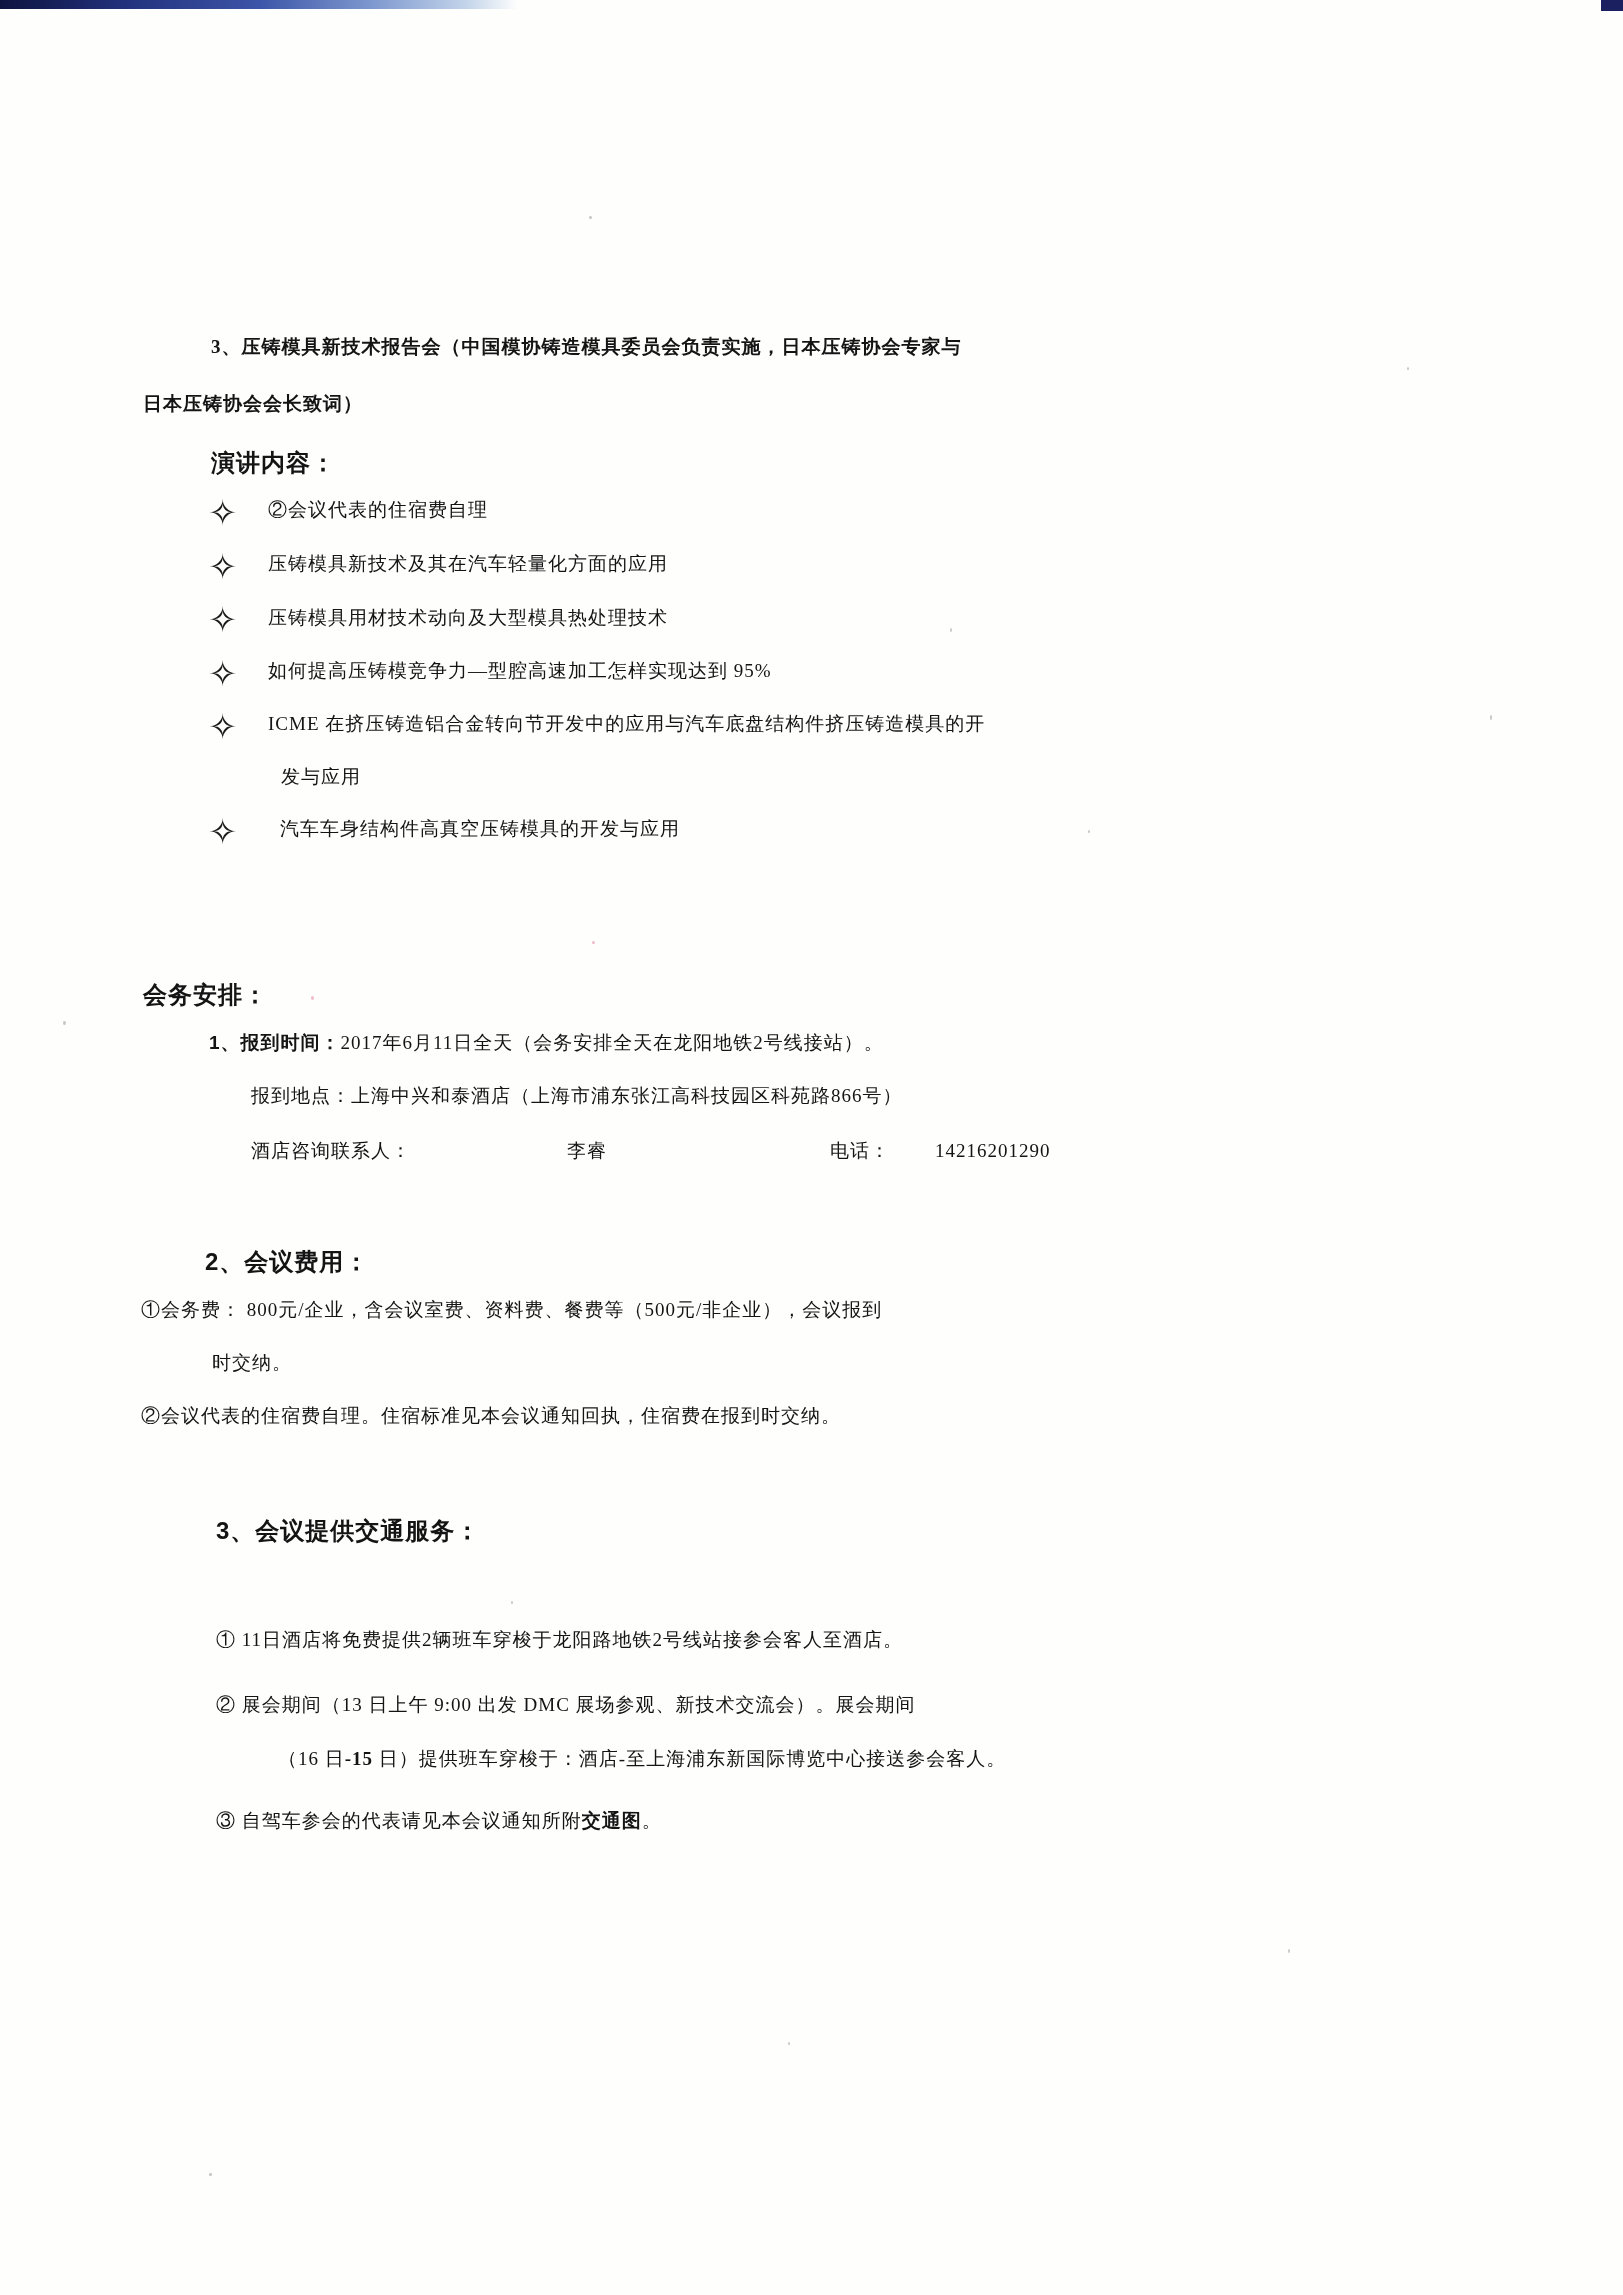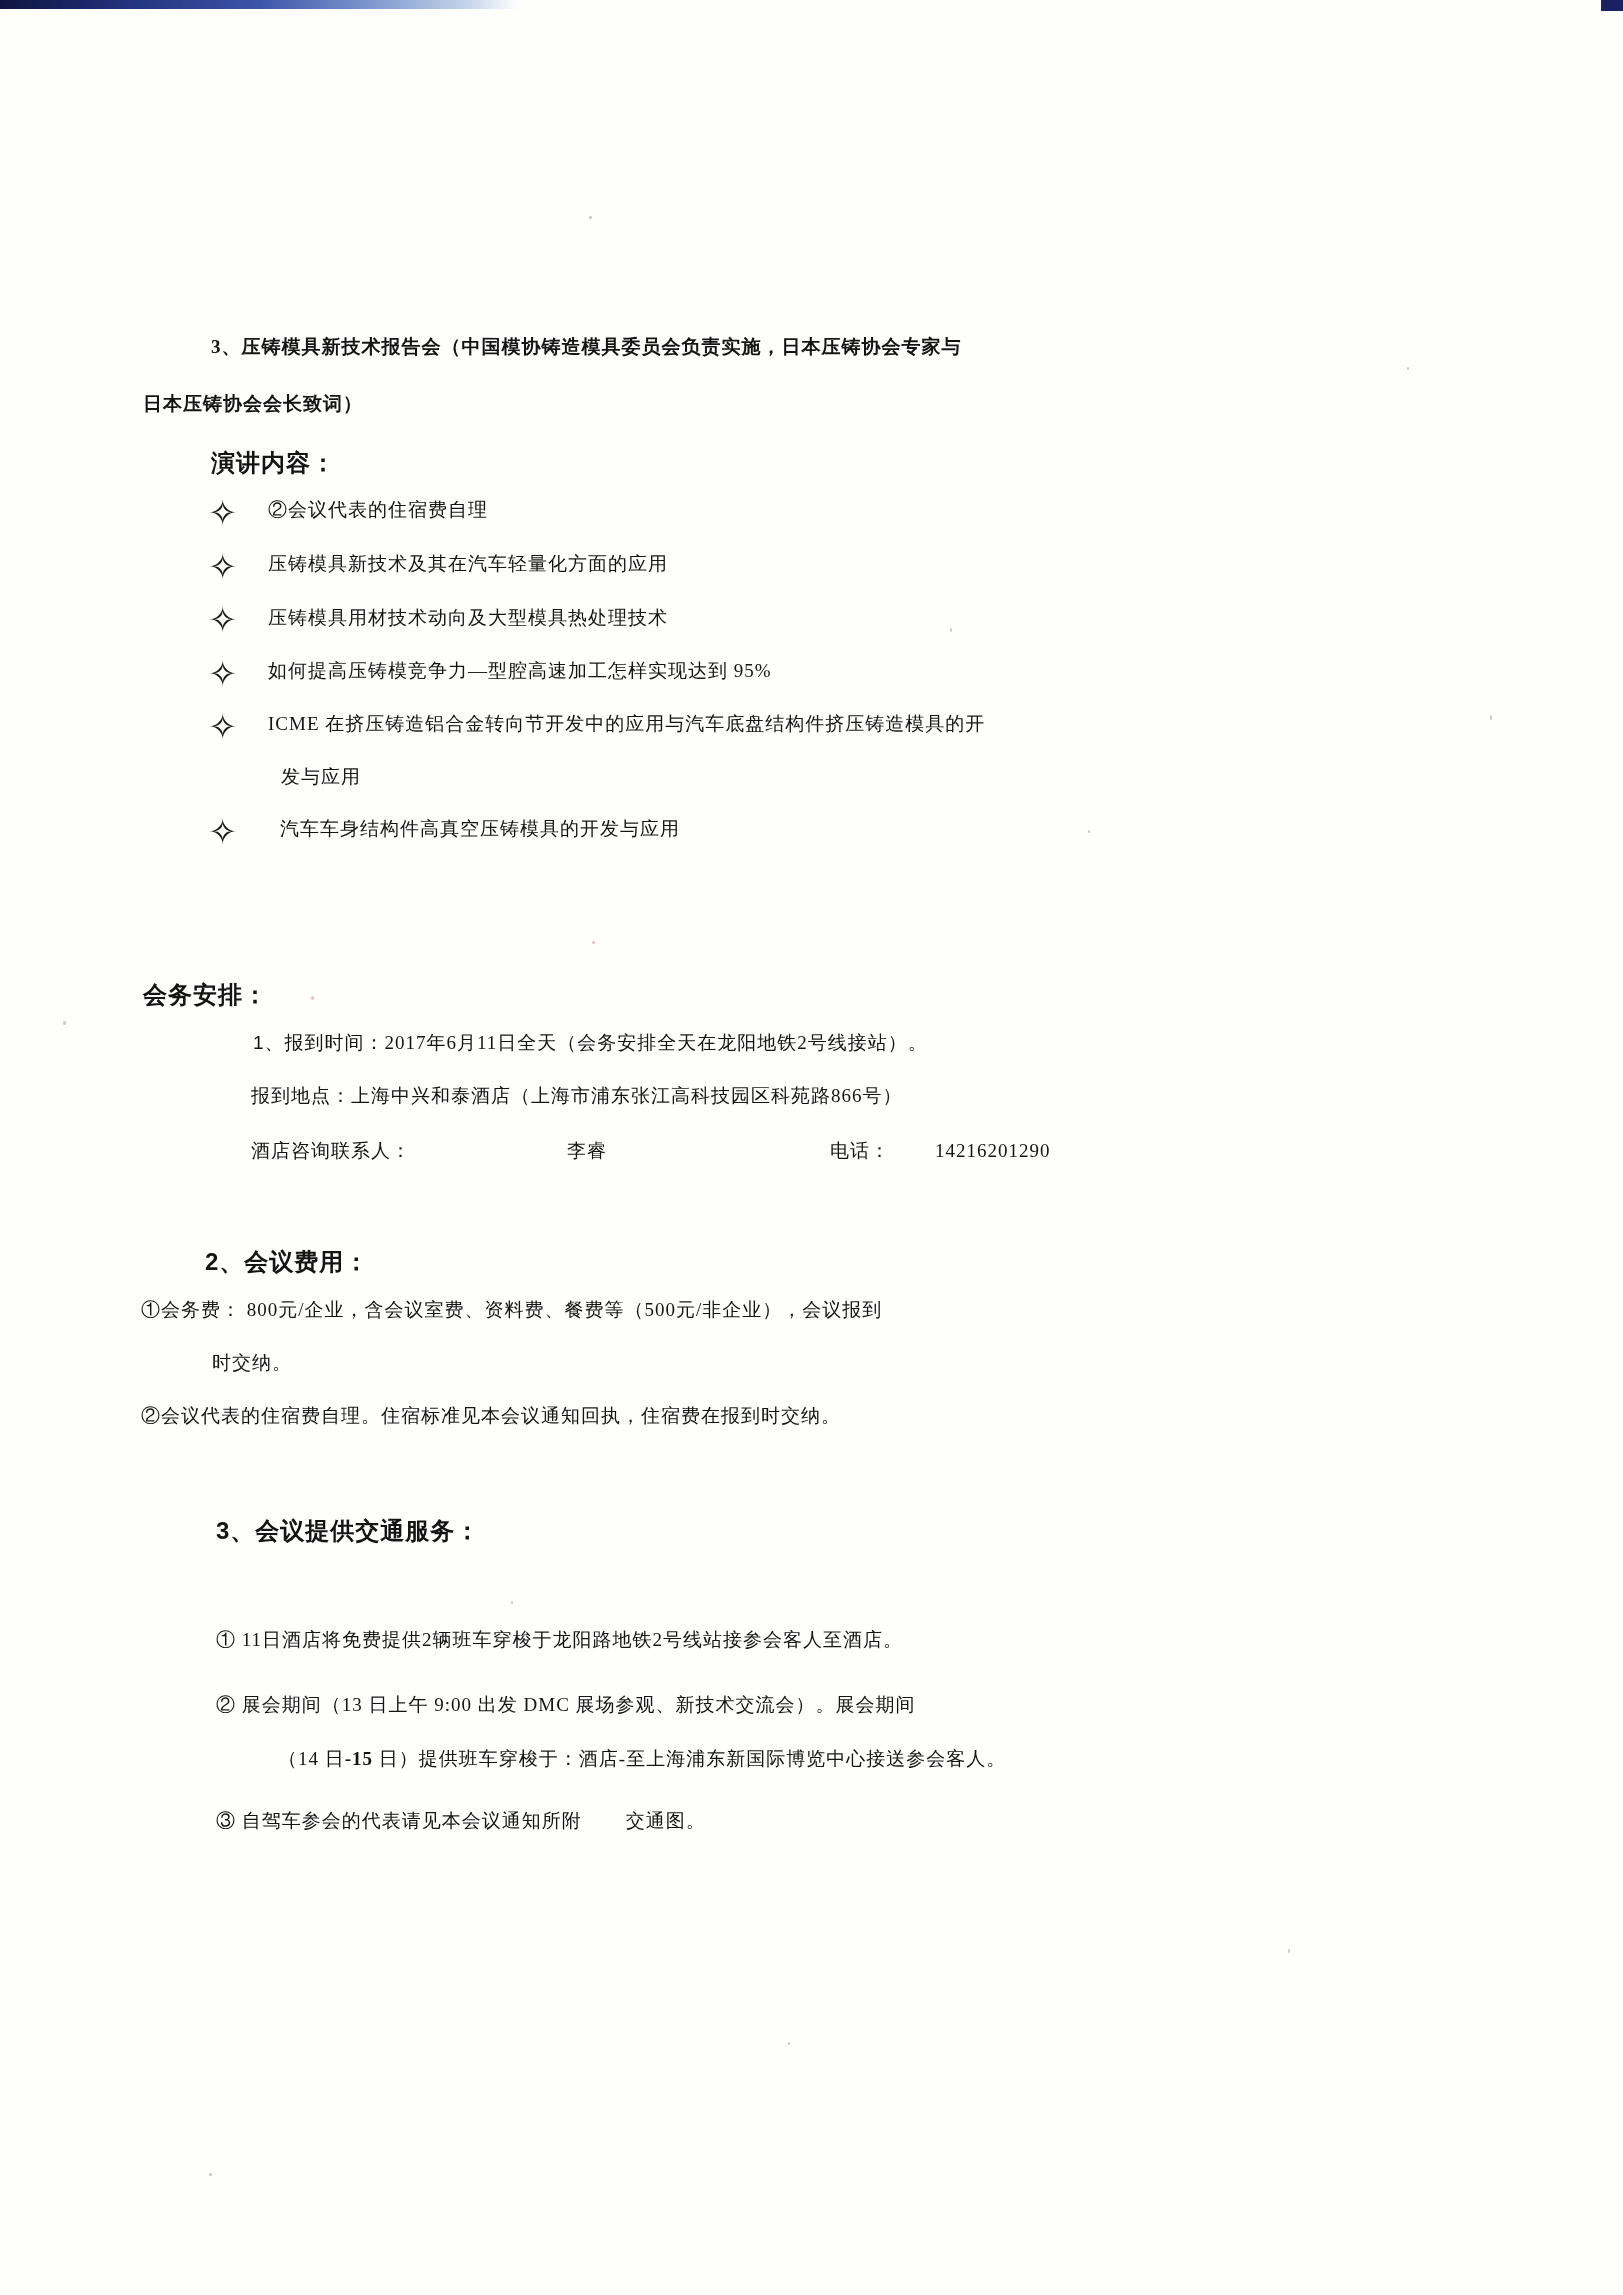--- a/index.html
+++ b/index.html
@@ -19,22 +19,21 @@
     letter-spacing:1px;
   }
   .song-bold { font-weight:bold; }
   .hei {
     font-family:"Liberation Sans", sans-serif;
     font-weight:bold;
     font-size:24px;
   }
   .hei-inline {
     font-family:"Liberation Sans", sans-serif;
-    font-weight:normal;
-    margin-left:44px;
+    font-weight:bold;
   }
   .b { font-weight:bold; }
   .bullet {
     font-size:35px;
     line-height:1;
     color:#1a1a1a;
   }
   
   .scan-strip {
     position:absolute; top:0; left:0;
@@ -100,21 +99,21 @@
 
   <div class="ln hei" style="left:205px; top:1248px">2、会议费用：</div>
   <div class="ln" style="left:141px; top:1299px">①会务费： 800元/企业，含会议室费、资料费、餐费等（500元/非企业），会议报到</div>
   <div class="ln" style="left:212px; top:1352px">时交纳。</div>
   <div class="ln" style="left:141px; top:1405px">②会议代表的住宿费自理。住宿标准见本会议通知回执，住宿费在报到时交纳。</div>
 
   <div class="ln hei" style="left:216px; top:1517px">3、会议提供交通服务：</div>
   <div class="ln" style="left:216px; top:1629px">① 11日酒店将免费提供2辆班车穿梭于龙阳路地铁2号线站接参会客人至酒店。</div>
   <div class="ln" style="left:216px; top:1694px">② 展会期间（13 日上午 9:00 出发 DMC 展场参观、新技术交流会）。展会期间</div>
   <div class="ln" style="left:278px; top:1748px">
-    <span>（14 日</span><span class="b">-15</span><span> 日）提供班车穿梭于：酒店-至上海浦东新国际博览中心接送参会客人。</span>
+    <span>（16 日</span><span class="b">-15</span><span> 日）提供班车穿梭于：酒店-至上海浦东新国际博览中心接送参会客人。</span>
   </div>
   <div class="ln" style="left:216px; top:1810px">
     <span>③ 自驾车参会的代表请见本会议通知所附</span><span class="hei-inline">交通图</span><span>。</span>
   </div>
 
   <div class="speck" style="left:589px; top:216px; width:2.6px; height:3.3px"></div>
   <div class="speck" style="left:63px; top:1021px; width:2.6px; height:3.9px"></div>
   <div class="speck pink" style="left:311px; top:996px; width:3.3px; height:3.9px"></div>
   <div class="speck pink" style="left:592px; top:941px; width:2.6px; height:3.3px"></div>
   <div class="speck" style="left:950px; top:628px; width:2px; height:3.9px"></div>

